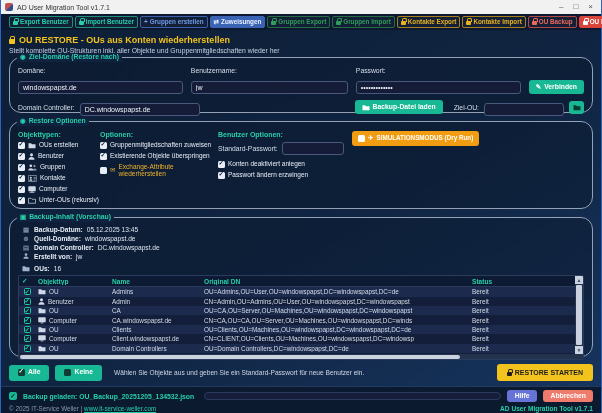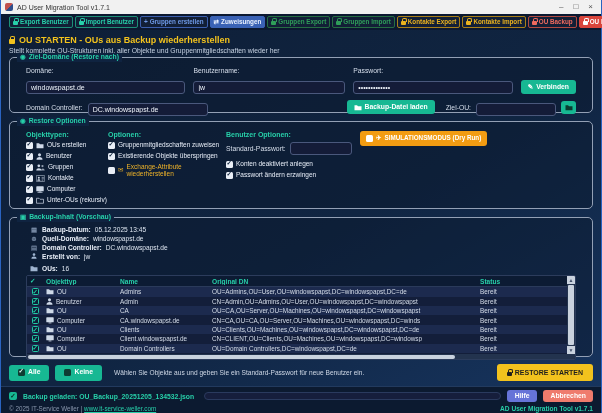--- a/index.html
+++ b/index.html
@@ -24,21 +24,21 @@
   .t-active{color:#fff;border-color:#d9453c;background:#d9453c}
   .lk{display:inline-block;position:relative;width:5px;height:4px;background:currentColor;border-radius:1px;margin-top:2px}
   .lk::before{content:"";position:absolute;left:1px;top:-2.5px;width:3px;height:2.5px;border:1px solid currentColor;border-bottom:0;border-radius:2px 2px 0 0}
   .gly{font-size:6.5px;line-height:1}
   
   .content{flex:1;padding:3px 8px 0;display:flex;flex-direction:column}
   .phead{margin:2px 0 3px}
   .phead .t1{display:flex;align-items:center;gap:4px;font-size:9px;font-weight:700;color:#f2c21d}
   .phead .t1 .lk{width:6px;height:5px}
   .phead .t2{font-size:6.8px;color:#c6d2e2;margin-top:2px}
-  .gb{position:relative;border:1px solid #93a0b5;border-radius:5px;padding:9px 16px 5px;background:rgba(10,24,44,.45)}
+  .gb{position:relative;border:1px solid #93a0b5;border-radius:12px;padding:9px 8px 5px;background:rgba(10,24,44,.45)}
   .gb .lg{position:absolute;top:-5px;left:7px;background:#0f2340;padding:0 3px;font-size:6.8px;font-weight:700;color:#27cfa9;display:flex;align-items:center;gap:3px;line-height:1.3}
   label.fl{display:block;font-size:6.8px;color:#d7dfec;margin-bottom:2px}
   input.inp{background:#141c38;border:1px solid #4a587c;border-radius:3px;color:#eef3fa;font-size:7px;font-family:"Liberation Sans",sans-serif;height:13px;padding:0 4px;width:100%}
   .btn{display:inline-flex;align-items:center;justify-content:center;gap:3px;border:none;border-radius:3px;font-size:6.8px;font-weight:700;font-family:"Liberation Sans",sans-serif;cursor:pointer;line-height:1}
   .btn-teal{background:#17b893;color:#fff;height:14px;padding:0 7px}
   
   .g1{height:56px;flex:none}
   .g1 .r1{display:flex;gap:8px;align-items:flex-end}
   .g1 .f-dom{width:168px}.g1 .f-usr{width:160px}.g1 .f-pw{width:168px}
   .g1 .r2{display:flex;align-items:center;gap:5px;margin-top:4px}
@@ -169,21 +169,21 @@
         <span>OU Restore</span>
       </span>
 
   </div>
 
   <div class="content">
 
     <div class="phead">
       <div class="t1">
           <span class="lk"></span>
-          <span>OU STARTEN - OUs aus Backup wiederherstellen</span>
+          <span>OU RESTORE - OUs aus Konten wiederherstellen</span>
         </div>
       <div class="t2">Stellt komplette OU-Strukturen inkl. aller Objekte und Gruppenmitgliedschaften wieder her</div>
     </div>
 
     <div class="gb g1">
       <div class="lg">
           <span class="gly" style="color:#27cfa9">◉</span>
           <span>Ziel-Domäne (Restore nach)</span>
         </div>
       <div class="r1">

